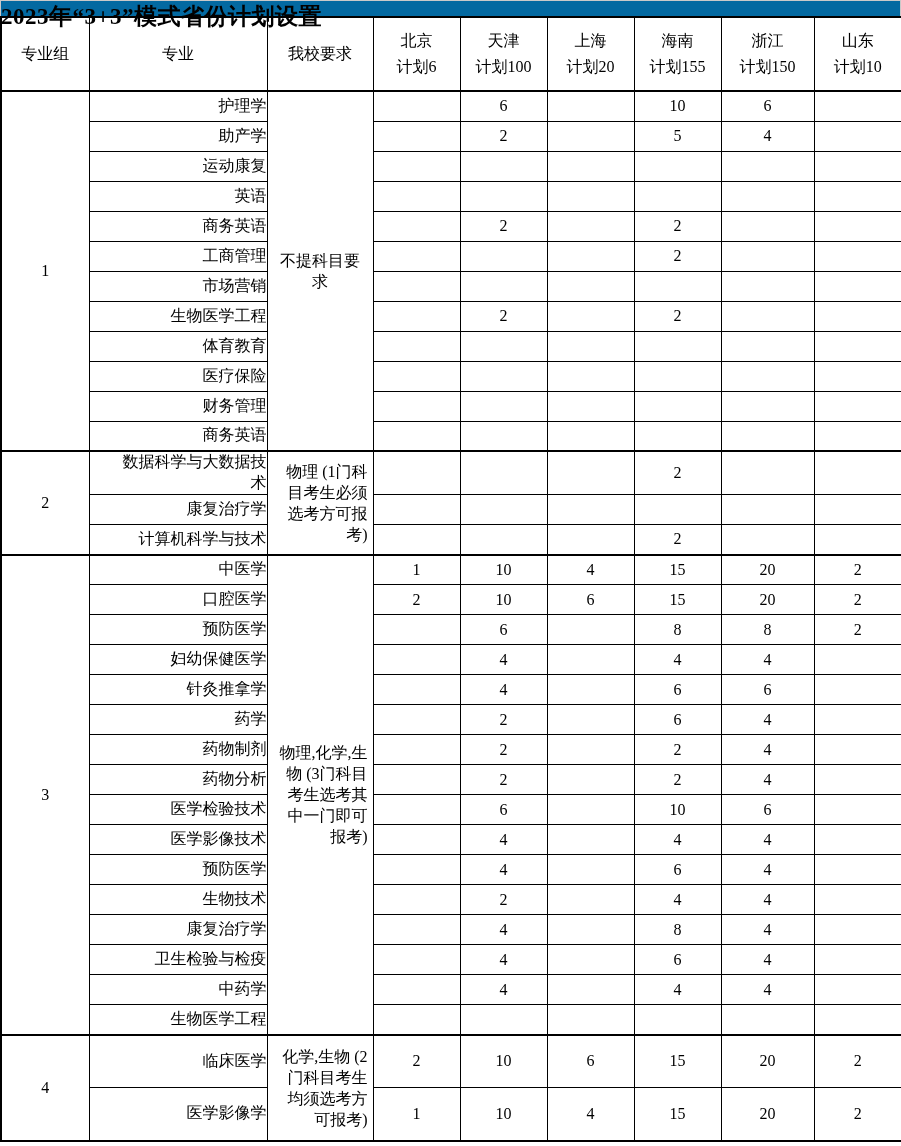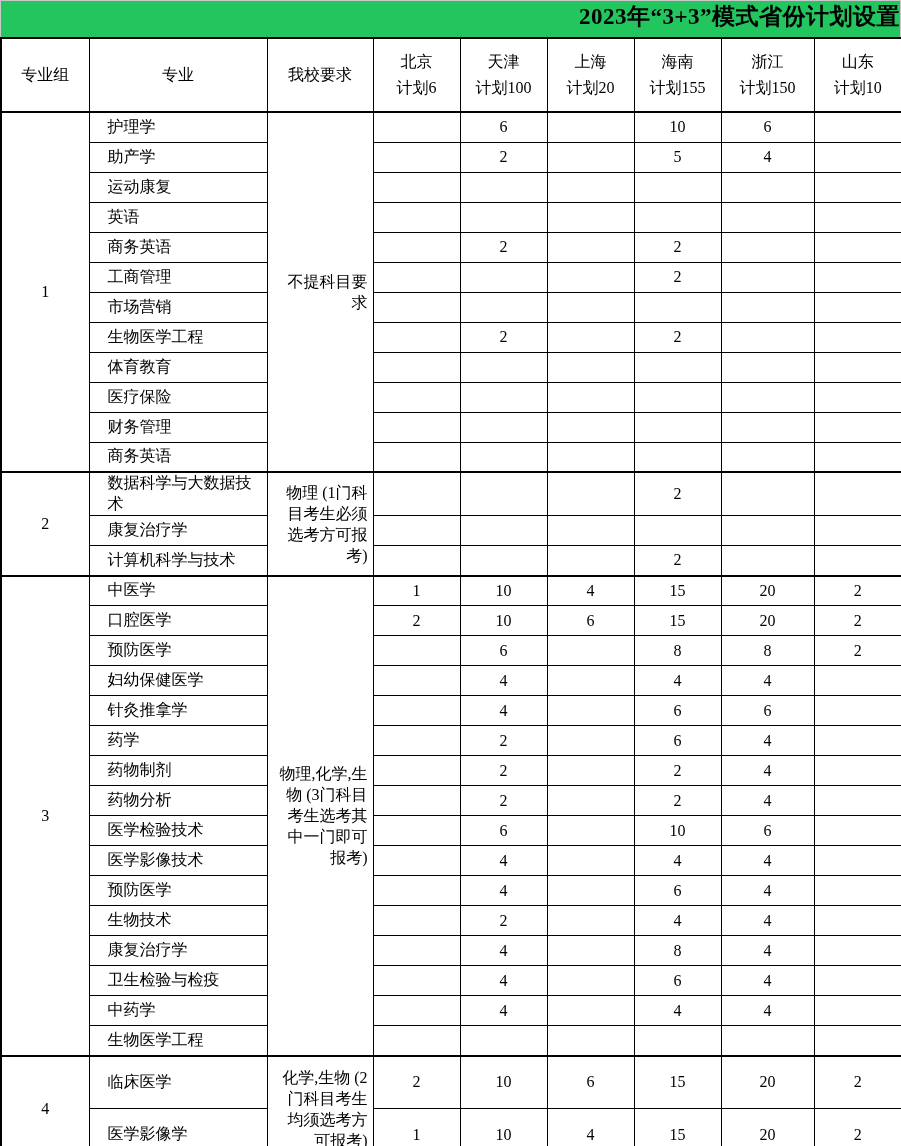--- a/index.html
+++ b/index.html
@@ -4,28 +4,28 @@
 <style>
   * { margin: 0; padding: 0; box-sizing: border-box; }
   html, body { background: #ffffff; }
   body {
     width: 901px;
     color: #000;
     font-family: "Liberation Serif", "DejaVu Serif", serif;
   }
   .page { width: 901px; }
   .title-row {
-    height: 37px;
+    height: 16px;
     line-height: 32px;
-    text-align: right;
+    text-align: left;
     font-size: 23px;
     font-weight: bold;
     border: 1px solid #c9c9c9;
     border-bottom: none;
-    background: #22c55e;
+    background: #0369a1;
     letter-spacing: 0.5px;
   }
   table.plan-table {
     width: 901px;
     table-layout: fixed;
     border-collapse: collapse;
     border: 2px solid #000;
     background: #fff;
   }
   .plan-table th, .plan-table td {
@@ -38,28 +38,28 @@
     height: 74px;
     font-weight: normal;
     text-align: center;
     white-space: pre-line;
     line-height: 26px;
   }
   tr.row-std  { height: 30px; }
   tr.row-tall { height: 53px; }
   tr.group-start td { border-top: 2px solid #000; }
   .cell-group { text-align: center; }
-  .cell-major { text-align: left; padding-left: 18px; }
+  .cell-major { text-align: right; padding-left: 18px; }
   .cell-req {
     text-align: right;
     padding: 0 5px;
     word-break: break-all;
     line-height: 21px;
   }
-  .cell-req.req-g0 { text-align: right; }
+  .cell-req.req-g0 { text-align: center; }
   .cell-plan { text-align: center; }
 </style>
 </head>
 <body>
 
 <div class="page">
 
   <div class="title-row">2023年“3+3”模式省份计划设置</div>
 
   <table class="plan-table">

